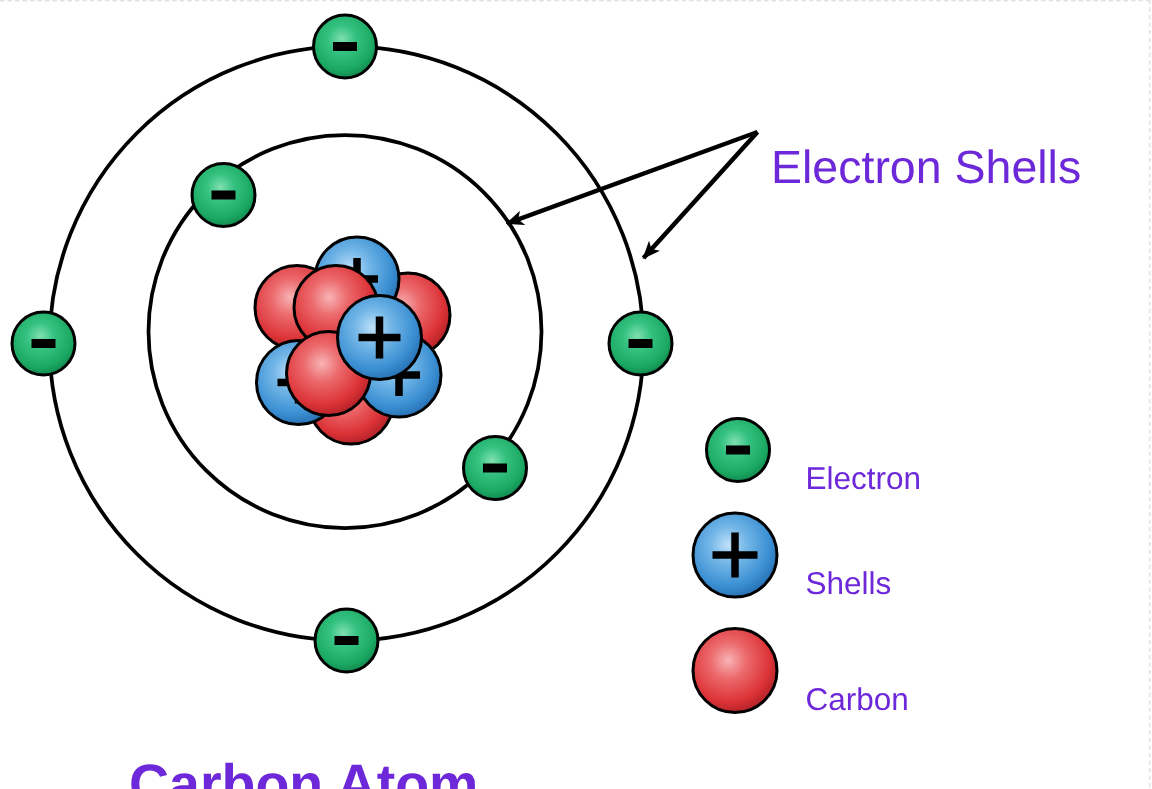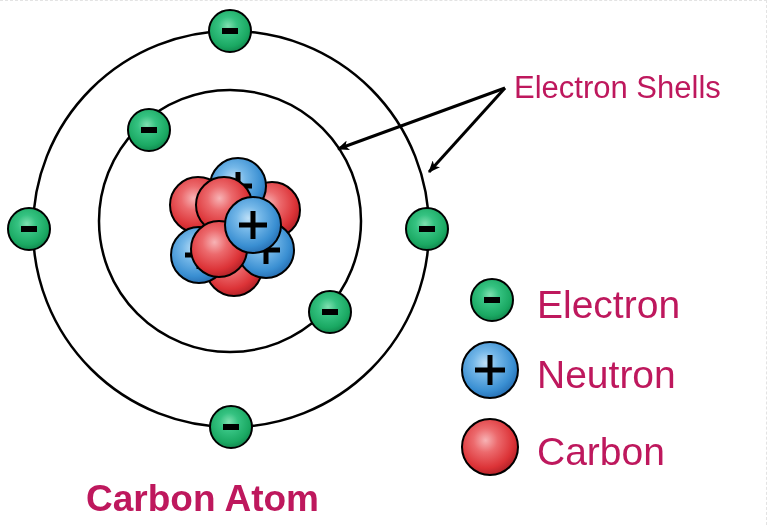--- a/index.html
+++ b/index.html
@@ -1,21 +1,21 @@
 <!DOCTYPE html>
 <html><head>
   <meta charset="utf-8">
   <style>
     html, body { margin: 0; padding: 0; background: #ffffff; }
     body { width: 768px; height: 526px; overflow: hidden; position: relative; font-family: "Liberation Sans", sans-serif; }
     .frame { position: absolute; left: 0; top: 0; width: 767px; height: 525px; border-top: 1px dashed #e3e3e3; border-right: 1px dashed #e3e3e3; box-sizing: border-box; }
     svg.diagram { position: absolute; left: 0; top: 0; }
-    .lbl { position: absolute; color: #be185d; white-space: nowrap; line-height: 1; }
+    .lbl { position: absolute; color: #6d28d9; white-space: nowrap; line-height: 1; margin-top: 24px; }
     .shells-label { left: 514px; top: 72px; font-size: 31px; }
-    .legend-label { left: 537px; font-size: 39px; }
+    .legend-label { left: 537px; font-size: 21px; }
     .title { left: 86px; top: 480px; font-size: 37px; font-weight: bold; text-align: center; }
   </style>
 </head>
 <body>
 
 <div class="frame"></div>
 
 <svg class="diagram" width="768" height="526" viewBox="0 0 768 526">
   <defs>
     <radialGradient id="gE" cx="0.45" cy="0.38" r="0.62">
@@ -119,16 +119,16 @@
     <path d="M490 355 V385 M475 370 H505" stroke="#000" stroke-width="5"></path>
   </g>
   <g>
     <circle cx="490" cy="447" r="28" fill="url(#gN)" stroke="#000" stroke-width="2"></circle>
   </g>
 </svg>
 
 <div class="lbl shells-label">Electron Shells</div>
 
 <div class="lbl legend-label" style="top:285px;">Electron</div>
-<div class="lbl legend-label" style="top:355px;">Neutron</div>
+<div class="lbl legend-label" style="top:355px;">Shells</div>
 <div class="lbl legend-label" style="top:432px;">Carbon</div>
 
 <div class="lbl title">Carbon Atom</div>
 
 </body></html>

